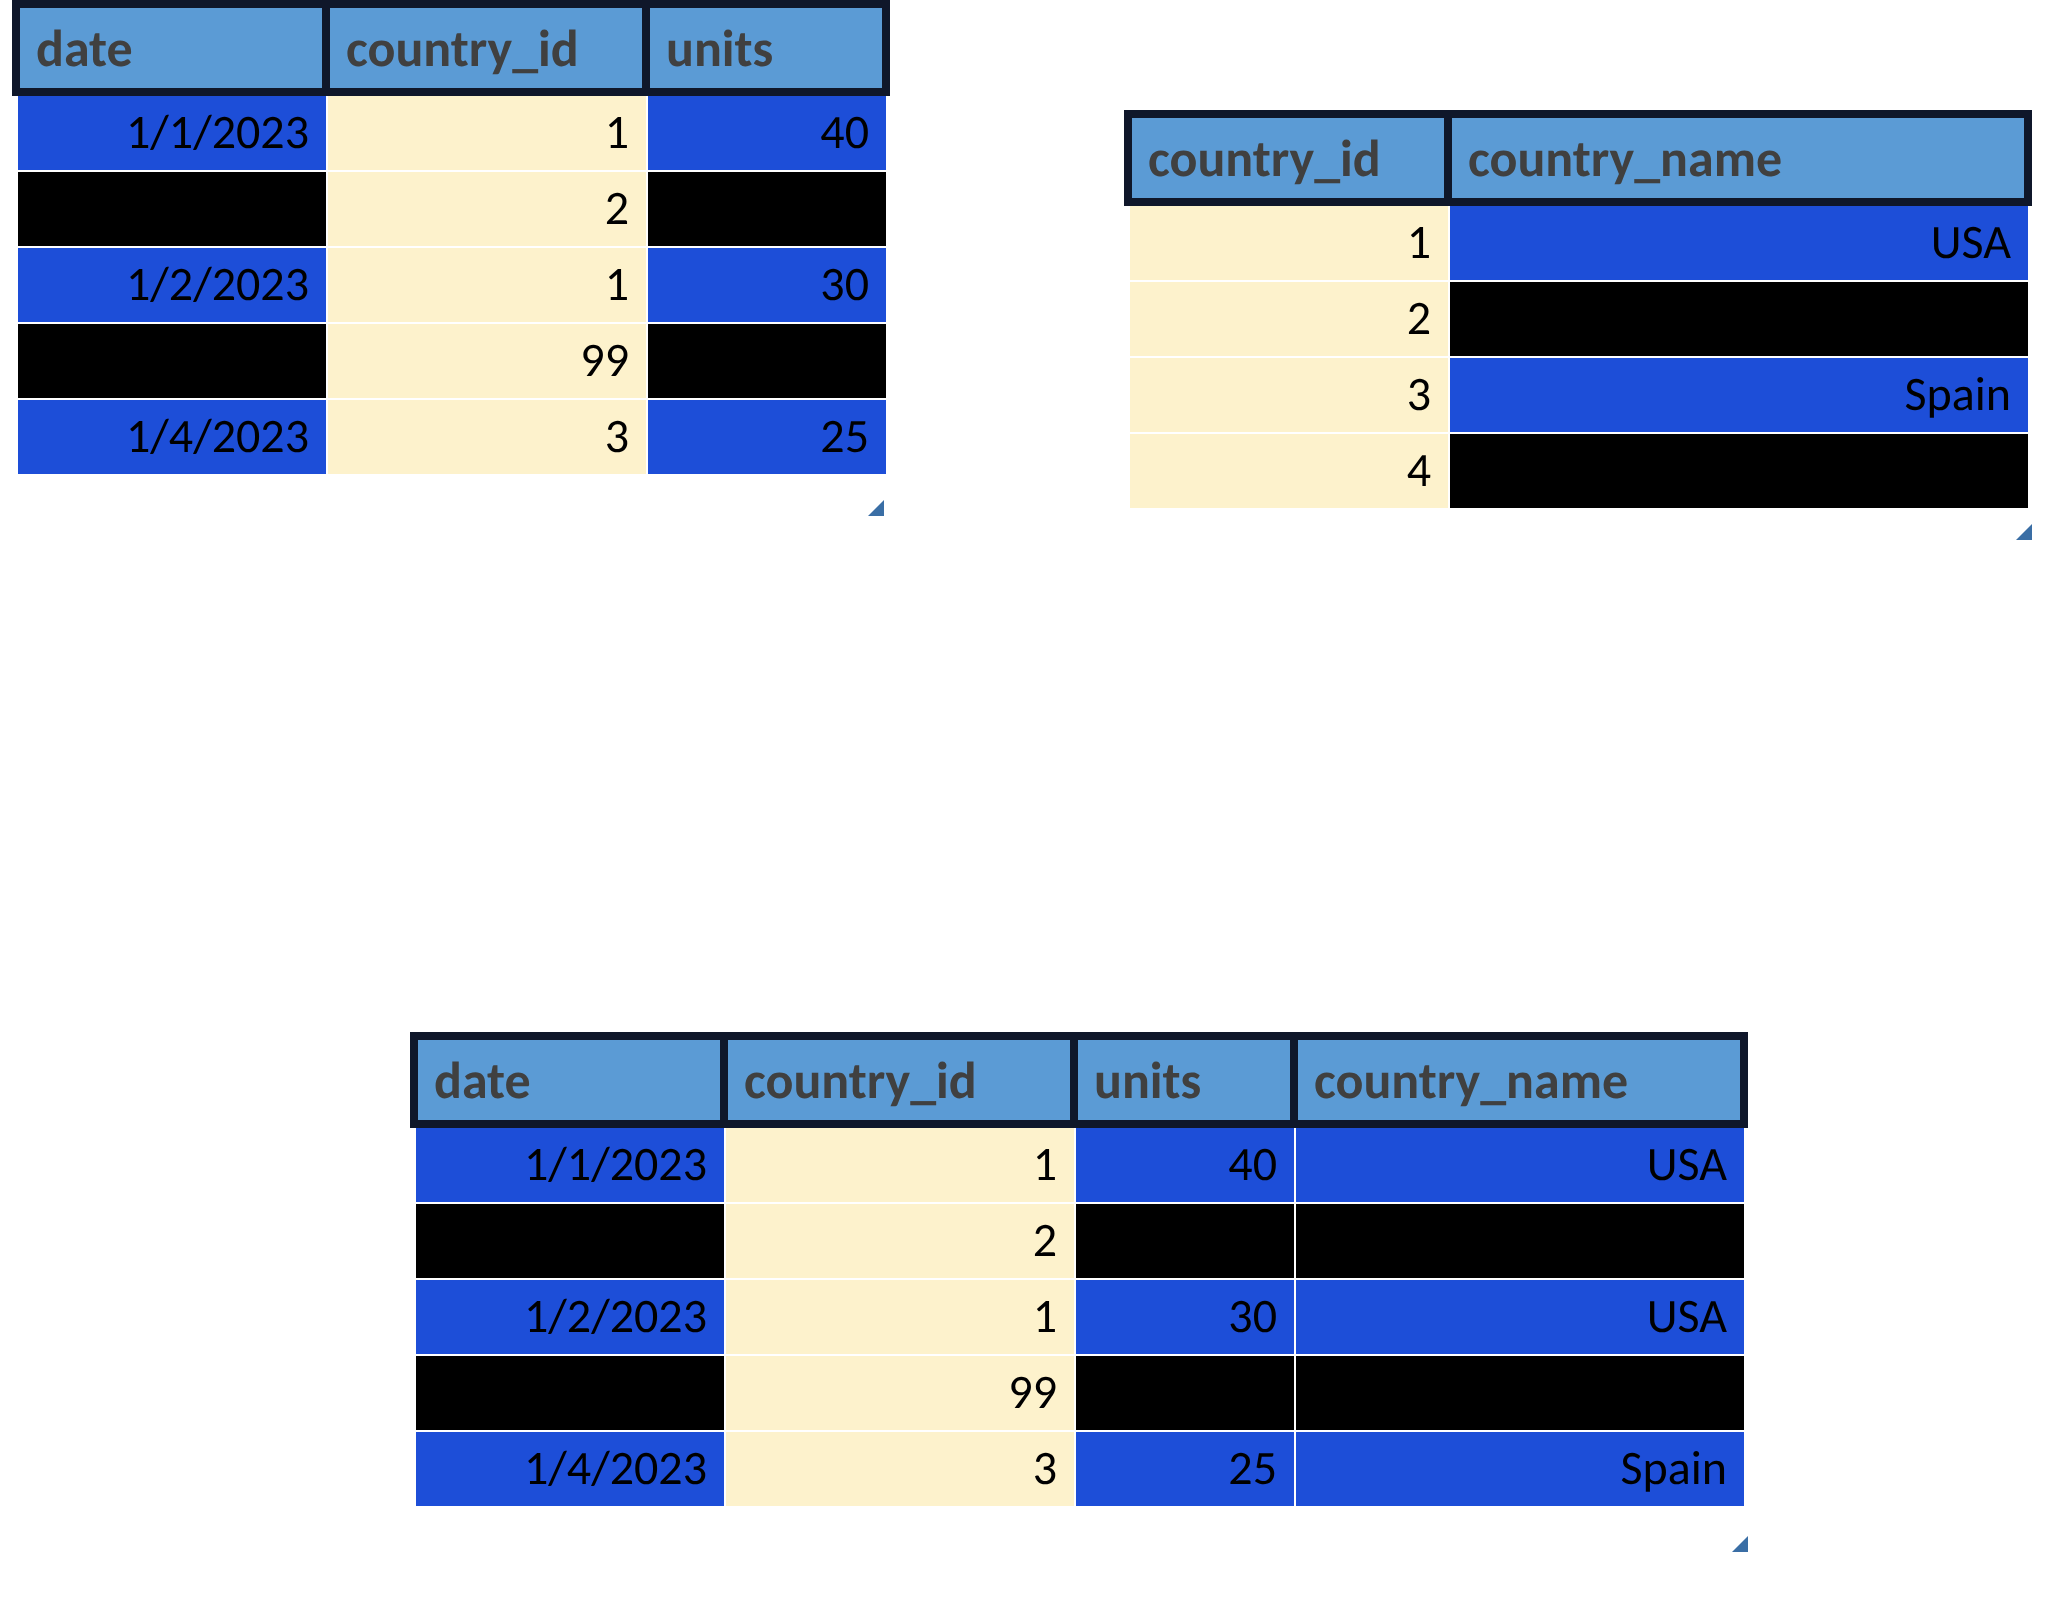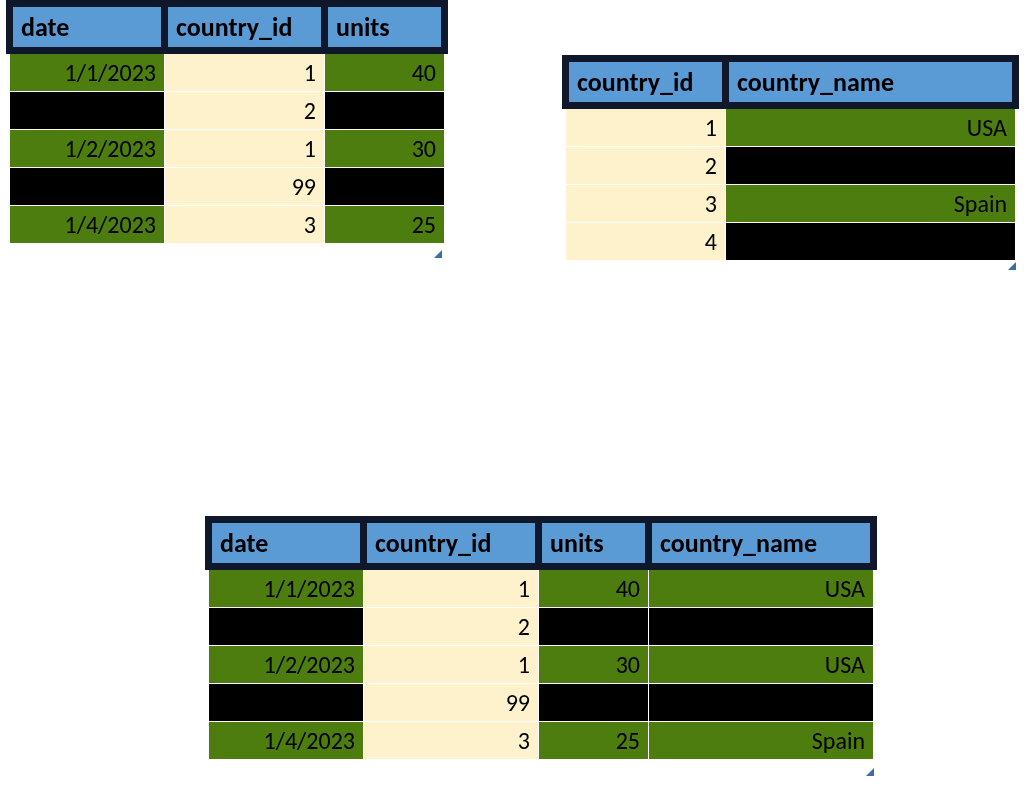--- a/index.html
+++ b/index.html
@@ -13,33 +13,33 @@
     font-size: 24px;
     color: #000;
     position: relative;
   }
   .tbl {
     border-collapse: collapse;
     position: absolute;
   }
   .tbl th {
     background: #5b9bd5;
-    color: #000000;
+    color: #404040;
     font-weight: bold;
     text-align: left;
     padding: 4px 8px;
-    border: 7px solid #0f172a;
+    border: 4px solid #0f172a;
     font-size: 26px;
   }
   .tbl td {
     padding: 4px 8px;
     border: 1px solid #ffffff;
     height: 38px;
   }
-  .row-odd td.col-normal { background: #4d7c0f; }
+  .row-odd td.col-normal { background: #1d4ed8; }
   .row-odd td.col-cream  { background: #fdf2cc; }
   .row-even td.col-normal { background: #000000; color:#000; }
   .row-even td.col-cream  { background: #fdf2cc; }
   
   .ta-r { text-align: right; }
   .ta-l { text-align: right; }
   
   .resize-handle {
     width: 0; height: 0;
     border-left: 8px solid transparent;

